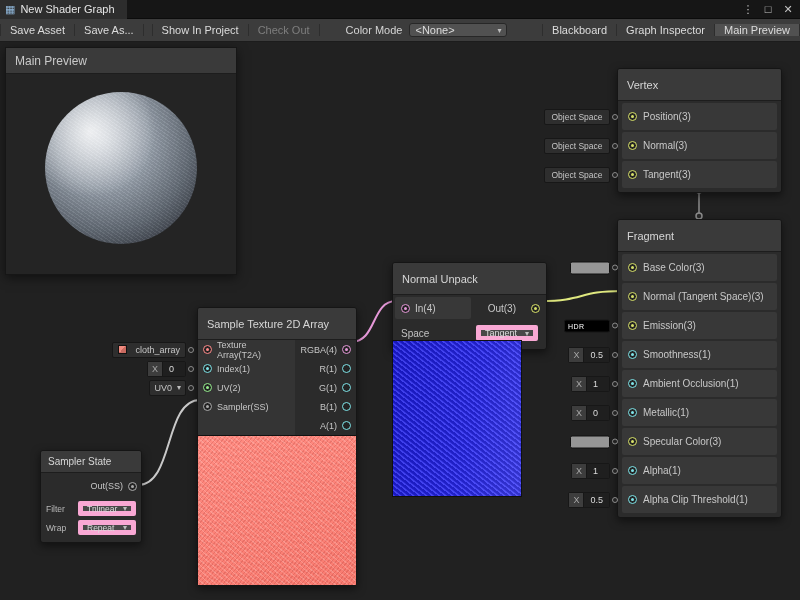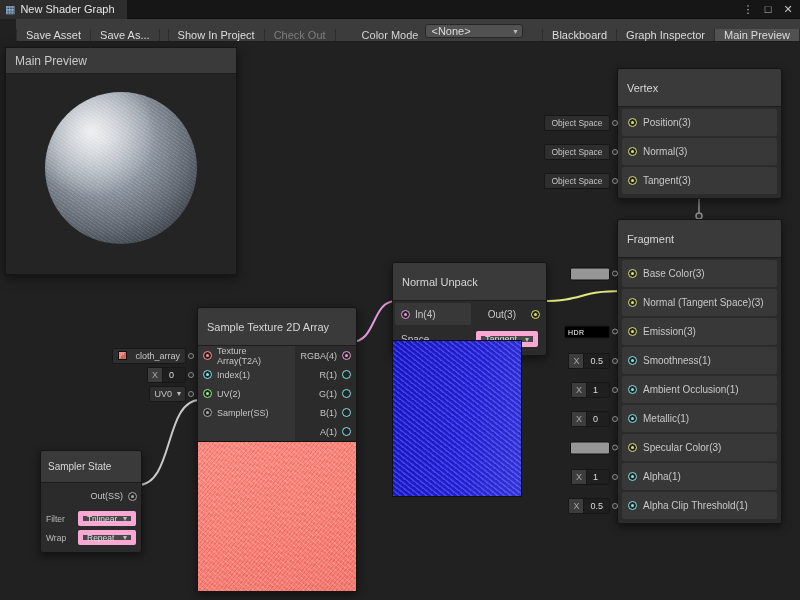--- a/index.html
+++ b/index.html
@@ -13,22 +13,22 @@
   
   .titlebar { position:absolute; top:0; left:0; right:0; height:19px; background:#161616;
     display:flex; align-items:center; border-bottom:1px solid #0c0c0c; z-index:5; }
   .win-tab { height:19px; display:flex; align-items:center; gap:5px; padding:0 12px 0 5px;
     background:#2d2d2d; font-size:11px; color:#e6e6e6; }
   .win-tab .gicon { color:#8fb6d9; font-size:11px; line-height:1; }
   .win-controls { margin-left:auto; display:flex; align-items:center; gap:4px; padding-right:4px; }
   .win-controls span { font-size:11px; color:#c4c4c4; width:16px; text-align:center; cursor:pointer; }
 
   
-  .toolbar { position:absolute; top:19px; left:16px; right:0; height:23px; background:#3c3c3c;
-    border-bottom:1px solid #1c1c1c; display:flex; align-items:flex-end; font-size:11px; color:#dcdcdc; z-index:5; }
+  .toolbar { position:absolute; top:19px; left:0; right:0; height:23px; background:#3c3c3c;
+    border-bottom:1px solid #1c1c1c; display:flex; align-items:center; font-size:11px; color:#dcdcdc; z-index:5; }
   .tb-btn { display:flex; align-items:center; padding:0 9px; border-right:1px solid #2d2d2d; cursor:pointer; white-space:nowrap; }
   .tb-btn.first { border-left:1px solid #2d2d2d; }
   .tb-btn.disabled { color:#7e7e7e; }
   .tb-btn.active { background:#515151; }
   .tb-label { display:flex; align-items:center; padding:0 7px 0 26px; color:#d4d4d4; white-space:nowrap; }
   .tb-dd { display:flex; align-items:center; justify-content:space-between; width:98px; margin:3px 0;
     background:#515151; border:1px solid #272727; border-radius:3px; padding:0 5px; cursor:pointer; }
   .tb-right { margin-left:auto; display:flex; align-items:stretch; }
   .dd-arrow { font-size:8px; color:#bdbdbd; margin-left:5px; }
 
@@ -50,21 +50,21 @@
   .sphere { width:152px; height:152px; border-radius:50%;
     background:
       radial-gradient(circle at 30% 26%, rgba(255,255,255,.8), rgba(255,255,255,0) 42%),
       repeating-linear-gradient(35deg, rgba(255,255,255,.06) 0 1px, rgba(0,0,0,.06) 1px 3px),
       radial-gradient(circle at 38% 32%, #bcc3cd 0%, #97a0ab 34%, #626a74 64%, #363a42 86%, #22252a 100%);
   }
 
   
   .node { position:absolute; background:#2b2b2b; border:1px solid #151515; border-radius:3px;
     box-shadow:0 3px 9px rgba(0,0,0,.5); z-index:2; padding-bottom:2px; }
-  .nheader { height:38px; display:flex; align-items:center; padding:0 9px; background:#3a3a3a;
+  .nheader { height:32px; display:flex; align-items:center; padding:0 9px; background:#3a3a3a;
     font-size:11px; color:#d6d6d6; border-bottom:1px solid #1d1d1d; border-radius:2px 2px 0 0; cursor:move; }
   .nrow { position:relative; height:27px; margin:2px 4px; background:#383838; border-radius:2px;
     display:flex; align-items:center; gap:6px; padding:0 6px; }
   .plabel { font-size:10px; color:#c8c8c8; white-space:nowrap; }
 
   
   .port { width:9px; height:9px; border-radius:50%; border:1px solid var(--c,#999);
     background:#232323; position:relative; flex:none; cursor:crosshair; }
   .port.dot::after { content:''; position:absolute; inset:2px; border-radius:50%; background:var(--c,#999); }
   .p1 { --c:var(--port-vec1,#7fe5e9); } .p2 { --c:var(--port-vec2,#97ef8f); }
@@ -116,21 +116,21 @@
   .nu-space .mini-dd { margin-left:auto; width:62px; }
   #nupreview { position:absolute; left:392px; top:340px; width:130px; height:157px; z-index:2;
     border:1px solid #101010;
     background:
       repeating-linear-gradient(38deg, rgba(130,130,255,.32) 0 1px, rgba(0,0,60,.22) 2px 4px),
       linear-gradient(100deg, #1d1de0, #2b2bf0 60%, #4343f6);
   }
 
   
   #sstate { left:40px; top:450px; width:102px; padding-bottom:5px; }
-  #sstate .nheader { height:32px; font-size:10px; padding:0 7px; }
+  #sstate .nheader { height:22px; font-size:10px; padding:0 7px; }
   .ss-out { height:26px; display:flex; align-items:center; justify-content:flex-end; gap:5px; padding:0 4px 0 6px; font-size:9px; color:#c6c6c6; }
   .ss-row { height:19px; display:flex; align-items:center; padding:0 5px; font-size:8.5px; color:#b9b9b9; }
   .ss-row .mini-dd { margin-left:auto; width:58px; font-size:8.5px; height:15px; }
 </style>
 </head>
 <body>
 
 <div class="titlebar">
   <div class="win-tab">
     <span class="gicon">▦</span>

